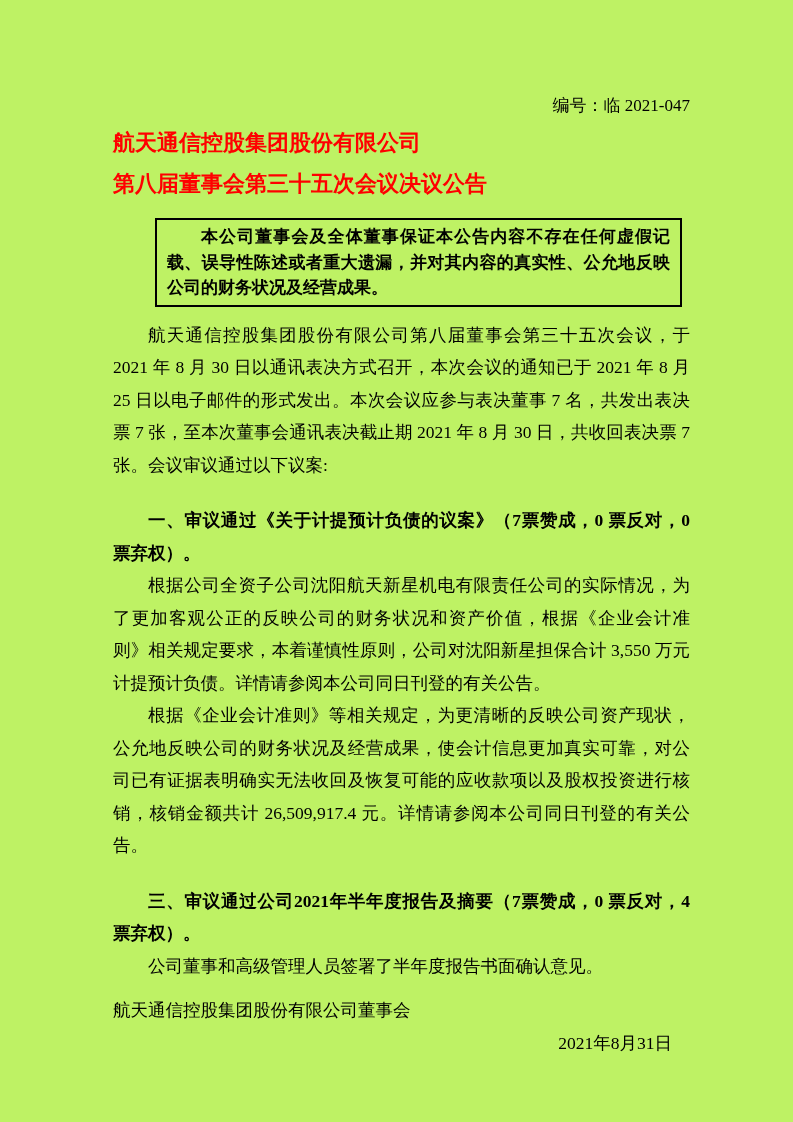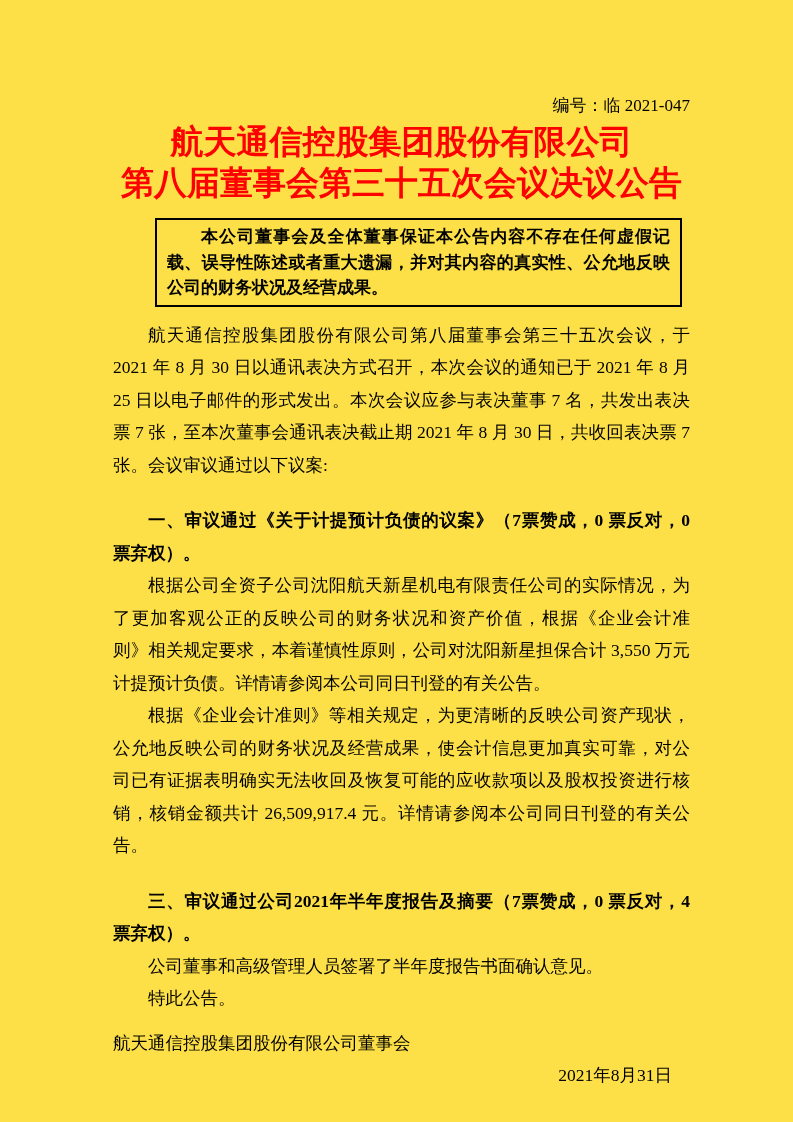--- a/index.html
+++ b/index.html
@@ -1,36 +1,35 @@
 <!DOCTYPE html>
 <html lang="zh" style="--title-red: #ff0000;"><head>
 <meta charset="utf-8">
 <style>
   html, body { margin: 0; padding: 0; background: #ffffff; }
   .page {
     width: 793px;
     height: 1122px;
     margin: 0 auto;
-    background: #fde047;
+    background: #bef264;
     box-sizing: border-box;
     padding: 95px 103px 0 113px;
     font-family: "Liberation Serif", serif;
     color: #000000;
     overflow: hidden;
   }
   .doc-number {
     text-align: right;
     font-size: 17px;
     line-height: 22px;
   }
   .doc-title {
     margin-top: 5px;
-    text-align: center;
     font-weight: bold;
-    font-size: 33px;
+    font-size: 22px;
     line-height: 41px;
     color: var(--title-red, #ff0000);
   }
   .disclaimer-box {
     border: 2px solid #000000;
     margin: 14px 8px 0 42px;
     padding: 4px 10px;
     font-family: "Liberation Sans", sans-serif;
     font-weight: bold;
     font-size: 17px;
@@ -81,20 +80,19 @@
 
     <p class="para">航天通信控股集团股份有限公司第八届董事会第三十五次会议，于 2021 年 8 月 30 日以通讯表决方式召开，本次会议的通知已于 2021 年 8 月 25 日以电子邮件的形式发出。本次会议应参与表决董事 7 名，共发出表决票 7 张，至本次董事会通讯表决截止期 2021 年 8 月 30 日，共收回表决票 7 张。会议审议通过以下议案:</p>
 
     <p class="para heading">一、审议通过《关于计提预计负债的议案》（7票赞成，0 票反对，0 票弃权）。</p>
     <p class="para">根据公司全资子公司沈阳航天新星机电有限责任公司的实际情况，为了更加客观公正的反映公司的财务状况和资产价值，根据《企业会计准则》相关规定要求，本着谨慎性原则，公司对沈阳新星担保合计 3,550 万元计提预计负债。详情请参阅本公司同日刊登的有关公告。</p>
 
     <p class="para">根据《企业会计准则》等相关规定，为更清晰的反映公司资产现状，公允地反映公司的财务状况及经营成果，使会计信息更加真实可靠，对公司已有证据表明确实无法收回及恢复可能的应收款项以及股权投资进行核销，核销金额共计 26,509,917.4 元。详情请参阅本公司同日刊登的有关公告。</p>
 
     <p class="para heading">三、审议通过公司2021年半年度报告及摘要（7票赞成，0 票反对，4 票弃权）。</p>
     <p class="para">公司董事和高级管理人员签署了半年度报告书面确认意见。</p>
-    <p class="para">特此公告。</p>
 
     <p class="para signature">航天通信控股集团股份有限公司董事会</p>
     <p class="para date">2021年8月31日</p>
 
   </div>
 
 </div>
 
 </body></html>

